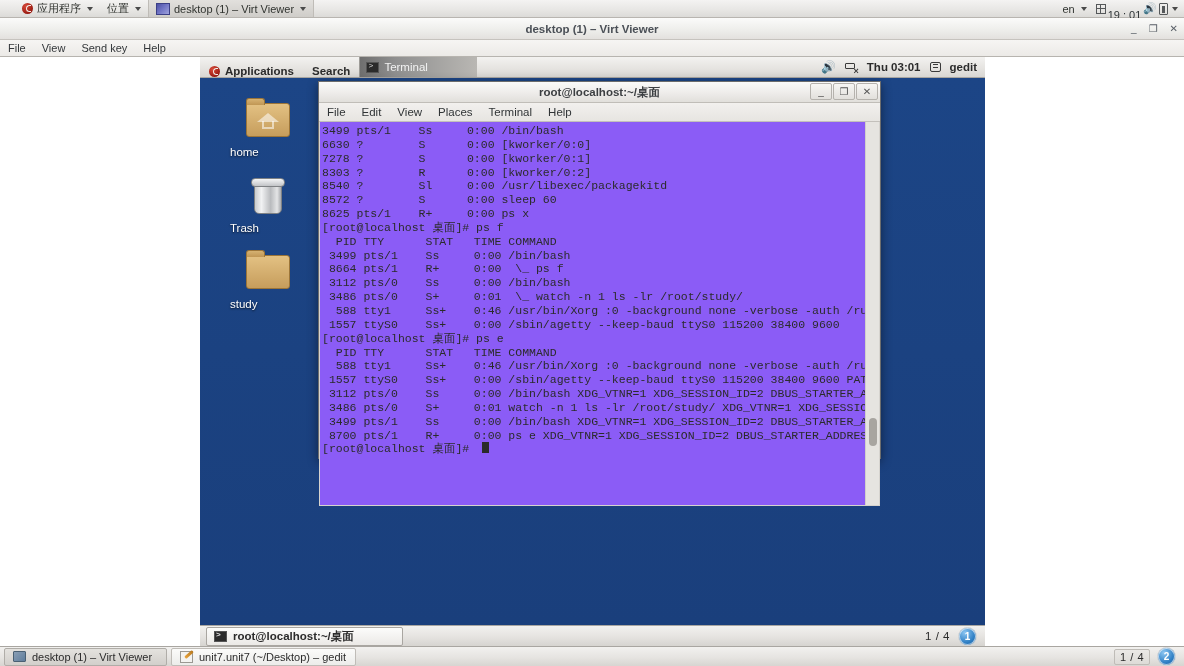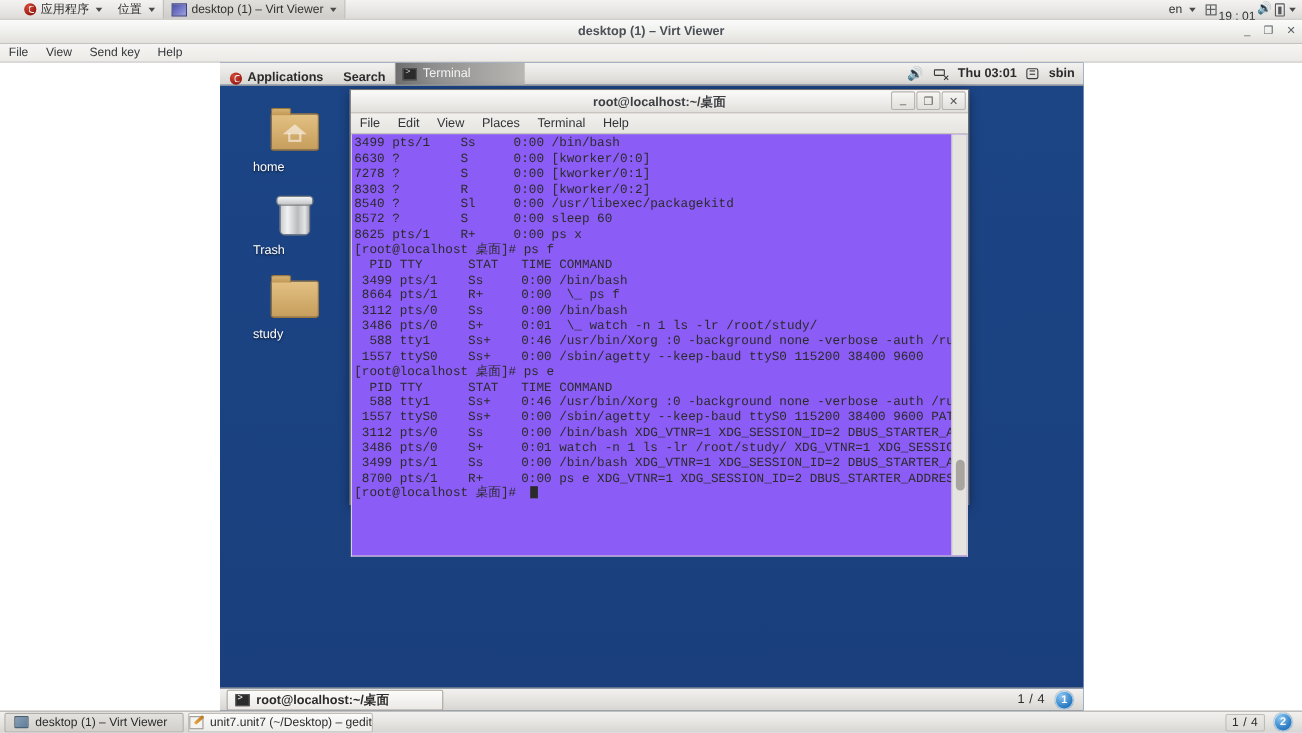--- a/index.html
+++ b/index.html
@@ -495,22 +495,21 @@
     border-radius: 2px;
     margin-left: 4px;
   }
   .hosttask.active {
     background: linear-gradient(to bottom,#e4e2de,#d2cfcb);
     border: 1px solid #b0ada8;
   }
   .hosttask.inactive {
     background: linear-gradient(to bottom,#fbfbfa,#ececea);
     border: 1px solid #bfbcb7;
-    width: 168px;
-    justify-content: center;
+    width: 185px;
   }
   .monitor-icon {
     width: 13px; height: 11px;
     background: linear-gradient(135deg,#8a9fb5,#5f7d9c);
     border: 1px solid #4a6073;
     border-radius: 1px;
     box-sizing: border-box;
     flex: none;
   }
   .gedit-icon {
@@ -607,21 +606,21 @@
       </div>
       <div id="guest-winbutton">
         <span class="term-mini-icon"></span>
         <span>Terminal</span>
       </div>
       <div id="guest-panel-right">
         <span class="speaker-icon">🔊</span>
         <span class="net-icon"></span>
         <span>Thu 03:01</span>
         <span class="user-icon"></span>
-        <span>sbin</span>
+        <span>gedit</span>
       </div>
     </div>
 
     <div class="desk-icon" style="left:30px; top:40px;">
       <div class="glyph">
         <div class="folder-shape">
             <div class="home-glyph"></div>
           </div>
       </div>
       <span class="lbl">home</span>

